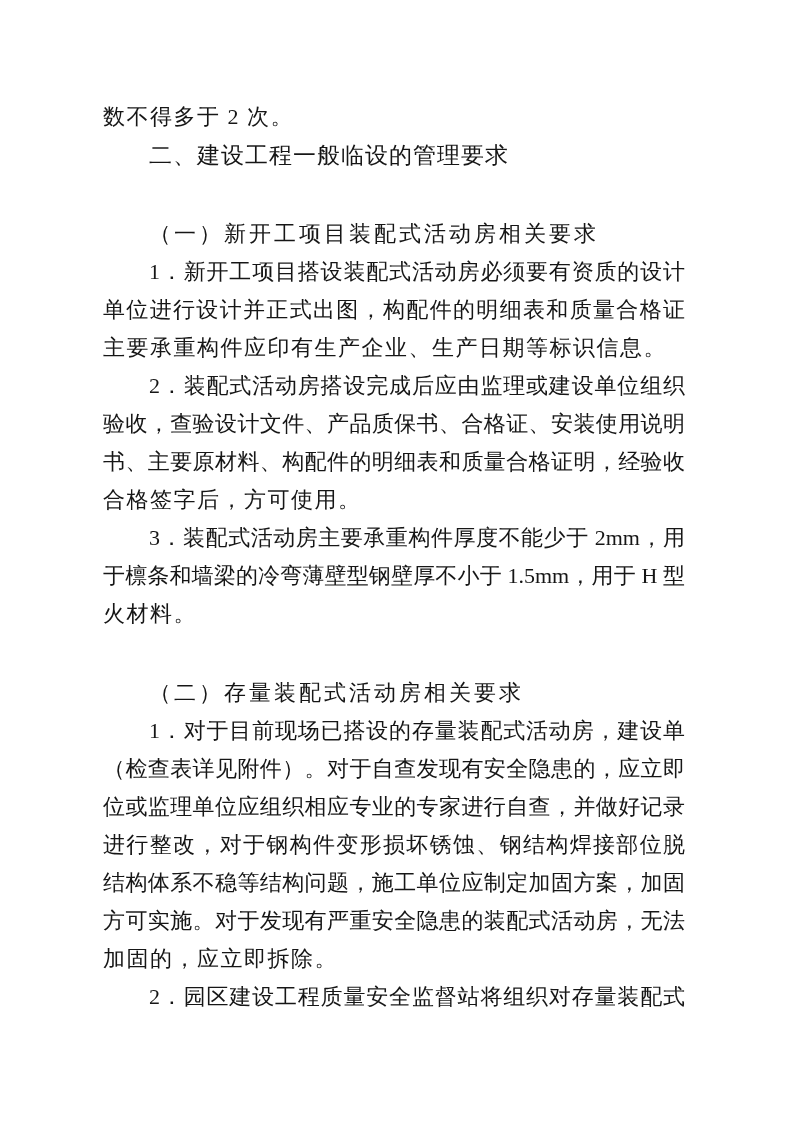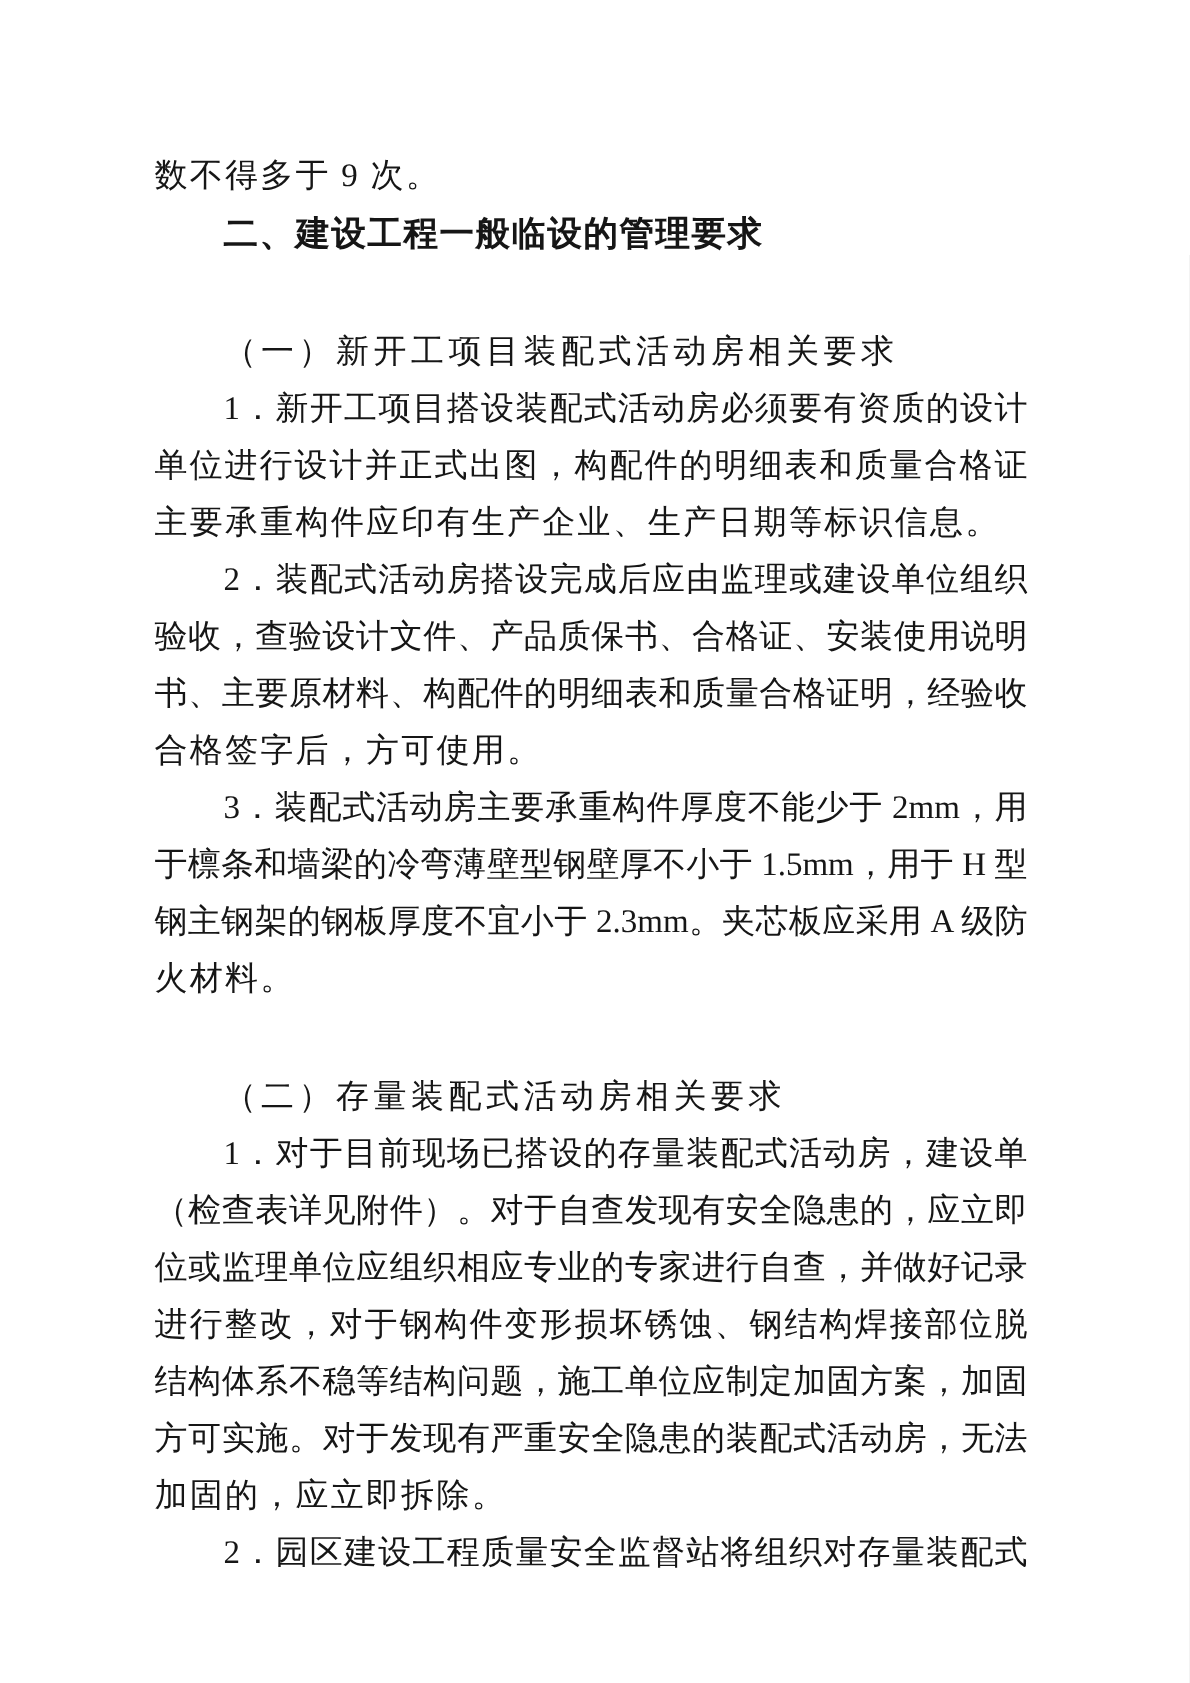--- a/index.html
+++ b/index.html
@@ -39,47 +39,46 @@
   }
   
   .line.end {
     letter-spacing: 1.5px;
   }
   .line.indent {
     padding-left: 46px;
   }
   .line.heading1 {
     font-family: "Liberation Sans", sans-serif;
-    font-weight: 700;
+    font-weight: 400;
     font-size: 23px;
     letter-spacing: 1px;
   }
   .line.heading2 {
     letter-spacing: 3px;
     margin-top: 41px;
   }
 </style>
 </head>
 <body>
 
 <div class="page">
   <div class="content">
-      <div class="line body end">数不得多于 9 次。</div>
+      <div class="line body end">数不得多于 2 次。</div>
       <div class="line heading1 indent">二、建设工程一般临设的管理要求</div>
       <div class="line heading2 indent">（一）新开工项目装配式活动房相关要求</div>
       <div class="line body indent justify">1．新开工项目搭设装配式活动房必须要有资质的设计</div>
       <div class="line body justify">单位进行设计并正式出图，构配件的明细表和质量合格证明，</div>
       <div class="line body end">主要承重构件应印有生产企业、生产日期等标识信息。</div>
       <div class="line body indent justify">2．装配式活动房搭设完成后应由监理或建设单位组织</div>
       <div class="line body justify">验收，查验设计文件、产品质保书、合格证、安装使用说明</div>
       <div class="line body justify">书、主要原材料、构配件的明细表和质量合格证明，经验收</div>
       <div class="line body end">合格签字后，方可使用。</div>
       <div class="line body indent justify">3．装配式活动房主要承重构件厚度不能少于 2mm，用</div>
       <div class="line body justify">于檩条和墙梁的冷弯薄壁型钢壁厚不小于 1.5mm，用于 H 型</div>
-      <div class="line body justify">钢主钢架的钢板厚度不宜小于 2.3mm。夹芯板应采用 A 级防</div>
       <div class="line body end">火材料。</div>
       <div class="line heading2 indent">（二）存量装配式活动房相关要求</div>
       <div class="line body indent justify">1．对于目前现场已搭设的存量装配式活动房，建设单</div>
       <div class="line body justify">（检查表详见附件）。对于自查发现有安全隐患的，应立即</div>
       <div class="line body justify">位或监理单位应组织相应专业的专家进行自查，并做好记录</div>
       <div class="line body justify">进行整改，对于钢构件变形损坏锈蚀、钢结构焊接部位脱焊、</div>
       <div class="line body justify">结构体系不稳等结构问题，施工单位应制定加固方案，加固</div>
       <div class="line body justify">方可实施。对于发现有严重安全隐患的装配式活动房，无法</div>
       <div class="line body end">加固的，应立即拆除。</div>
       <div class="line body indent justify">2．园区建设工程质量安全监督站将组织对存量装配式</div>

